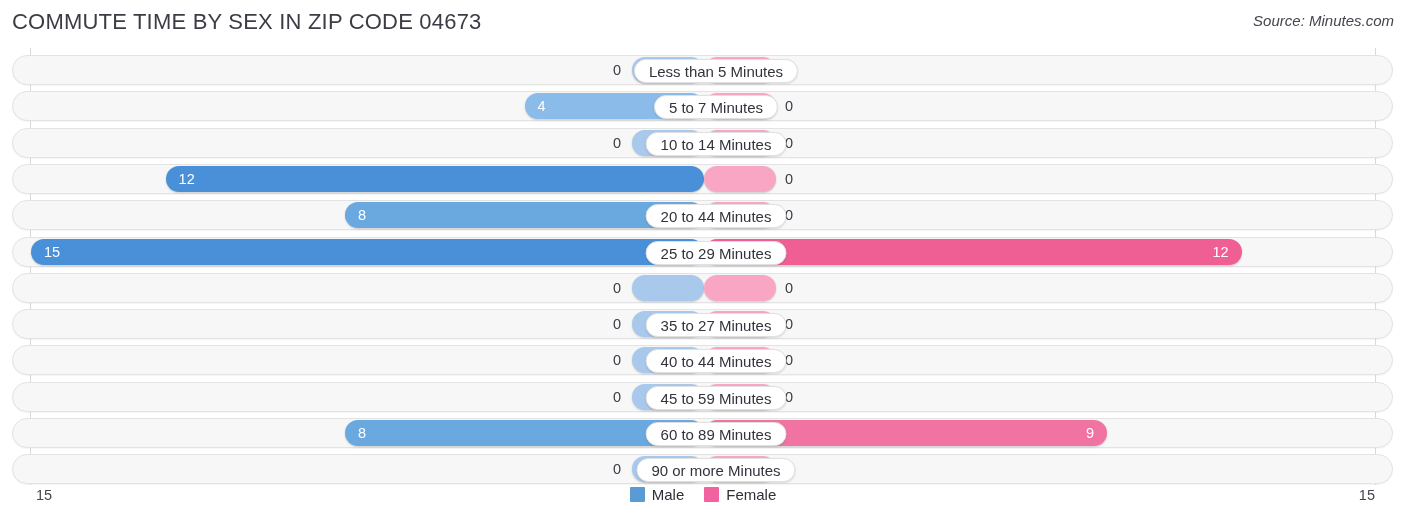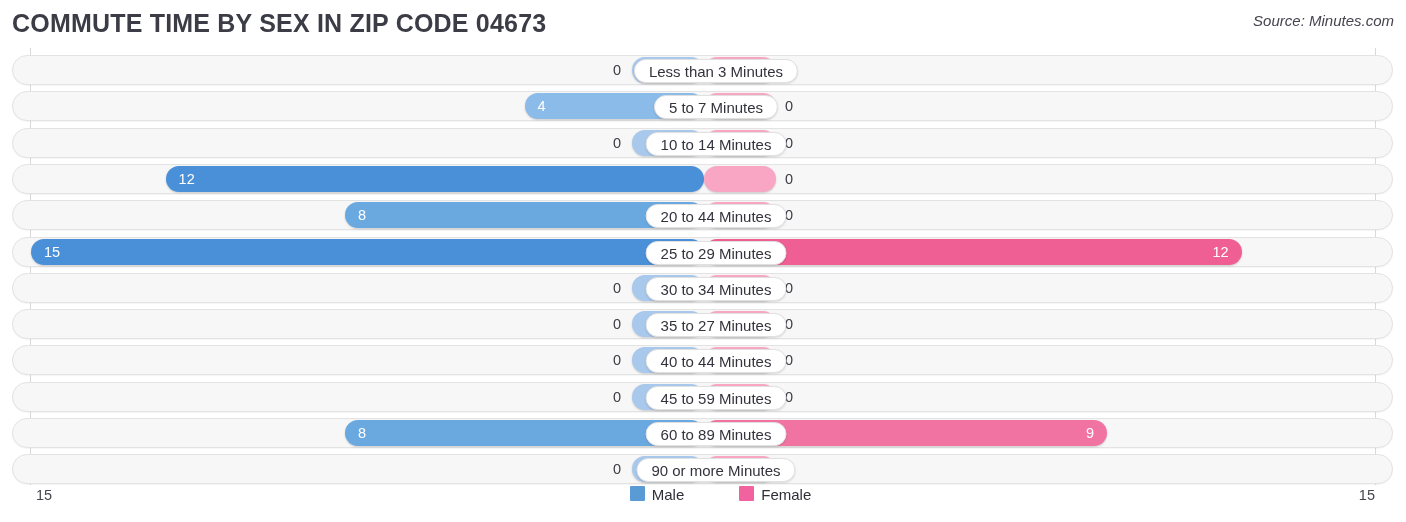--- a/index.html
+++ b/index.html
@@ -15,24 +15,24 @@
     width: 1406px;
     height: 522px;
     background: #ffffff;
   }
 
   
   #chart-title {
     position: absolute;
     left: 12px;
     top: 9px;
-    font-size: 25px;
+    font-size: 22px;
     letter-spacing: 0.2px;
     color: #3c3c46;
-    font-weight: 700;
+    font-weight: 400;
     white-space: nowrap;
   }
   #chart-source {
     position: absolute;
     right: 12px;
     top: 12px;
     font-size: 15px;
     font-style: italic;
     color: #45454f;
     white-space: nowrap;
@@ -134,23 +134,22 @@
     left: 0;
     top: 486px;
     width: 1406px;
     display: flex;
     justify-content: center;
     align-items: center;
     gap: 20px;
   }
   .legend-item {
     display: flex;
-    align-items: flex-start;
+    align-items: center;
     gap: 7px;
-    margin-left: 35px;
   }
   .legend-swatch {
     width: 15px;
     height: 15px;
     border-radius: 1px;
     display: block;
   }
   .legend-text {
     font-size: 15px;
     color: #2f2f38;
@@ -166,21 +165,21 @@
 
   <div id="plot-area">
     <div class="axis-line" id="axis-left"></div>
     <div class="axis-line" id="axis-right"></div>
 
   <div class="bar-row" style="top: 7px;">
         <div class="bar bar-male" style="background: rgb(168, 200, 236); width: 72px; left: 619px;"></div>
         <div class="bar-outer-label label-left" style="right: 771px;">0</div>
         <div class="bar bar-female" style="background: rgb(248, 166, 196); width: 72px; left: 691px;"></div>
         <div class="bar-outer-label label-right" style="left: 772px;">0</div>
-        <div class="row-label">Less than 3 Minutes</div>
+        <div class="row-label">Less than 5 Minutes</div>
       </div>
       <div class="bar-row" style="top: 43.3px;">
         <div class="bar bar-male" style="background: rgb(139, 187, 232); width: 179.467px; left: 511.533px;">
           <span class="bar-inner-label">4</span>
         </div>
         <div class="bar bar-female" style="background: rgb(248, 166, 196); width: 72px; left: 691px;"></div>
         <div class="bar-outer-label label-right" style="left: 772px;">0</div>
         <div class="row-label">5 to 7 Minutes</div>
       </div>
       <div class="bar-row" style="top: 79.6px;">
@@ -212,21 +211,20 @@
         <div class="bar bar-female" style="background: rgb(239, 95, 147); width: 537.6px; left: 691px;">
           <span class="bar-inner-label">12</span>
         </div>
         <div class="row-label">25 to 29 Minutes</div>
       </div>
       <div class="bar-row" style="top: 224.8px;">
         <div class="bar bar-male" style="background: rgb(168, 200, 236); width: 72px; left: 619px;"></div>
         <div class="bar-outer-label label-left" style="right: 771px;">0</div>
         <div class="bar bar-female" style="background: rgb(248, 166, 196); width: 72px; left: 691px;"></div>
         <div class="bar-outer-label label-right" style="left: 772px;">0</div>
-        <div class="row-label">30 to 34 Minutes</div>
       </div>
       <div class="bar-row" style="top: 261.1px;">
         <div class="bar bar-male" style="background: rgb(168, 200, 236); width: 72px; left: 619px;"></div>
         <div class="bar-outer-label label-left" style="right: 771px;">0</div>
         <div class="bar bar-female" style="background: rgb(248, 166, 196); width: 72px; left: 691px;"></div>
         <div class="bar-outer-label label-right" style="left: 772px;">0</div>
         <div class="row-label">35 to 27 Minutes</div>
       </div>
       <div class="bar-row" style="top: 297.4px;">
         <div class="bar bar-male" style="background: rgb(168, 200, 236); width: 72px; left: 619px;"></div>

